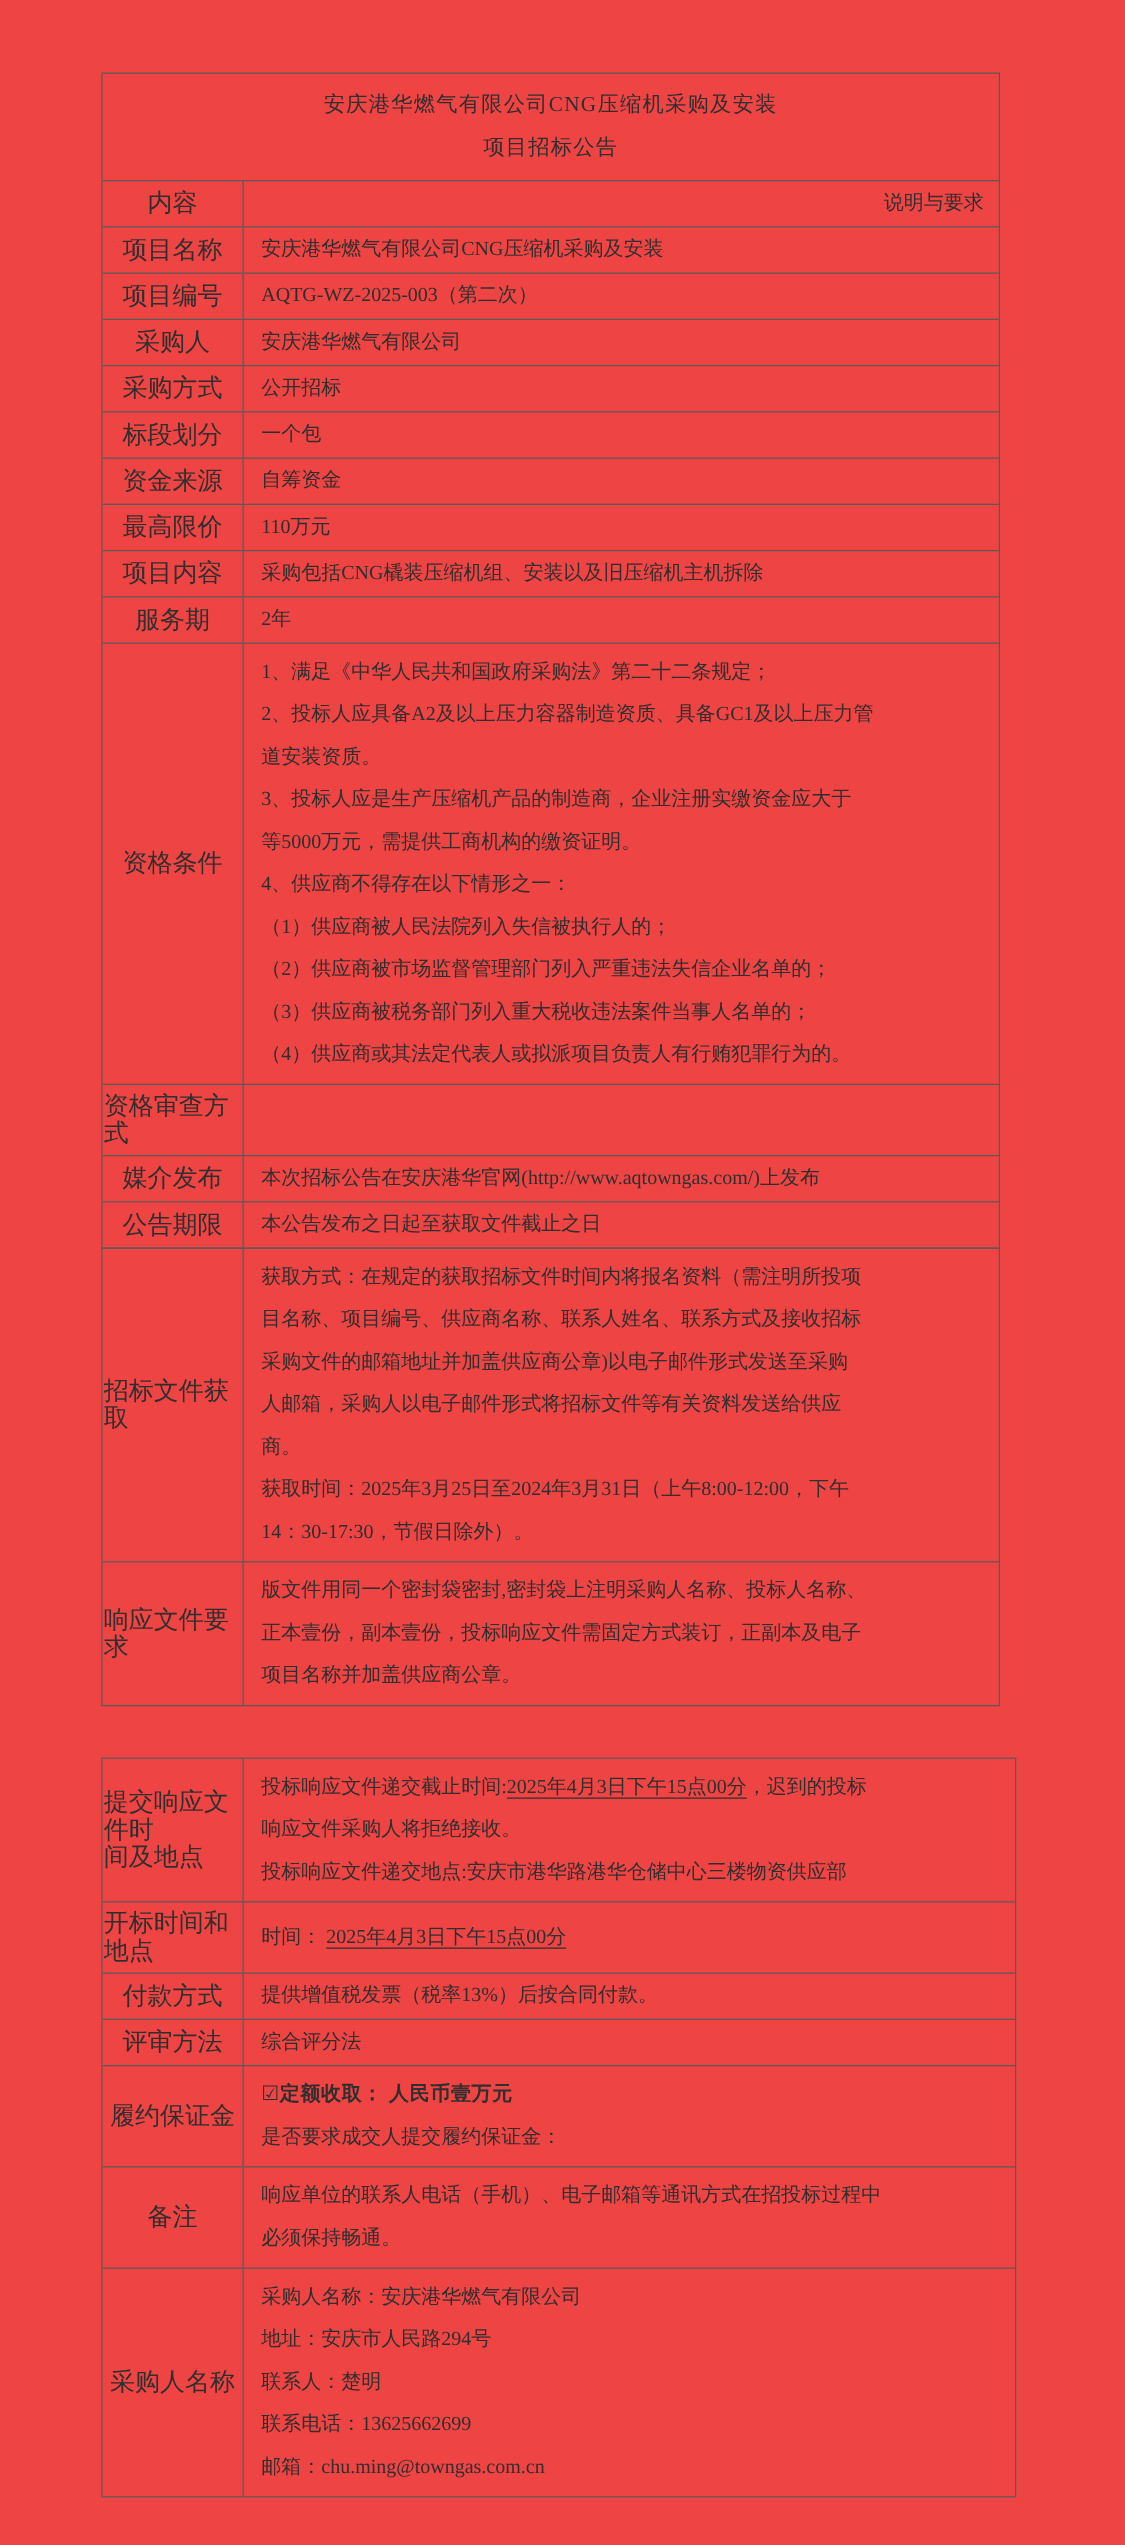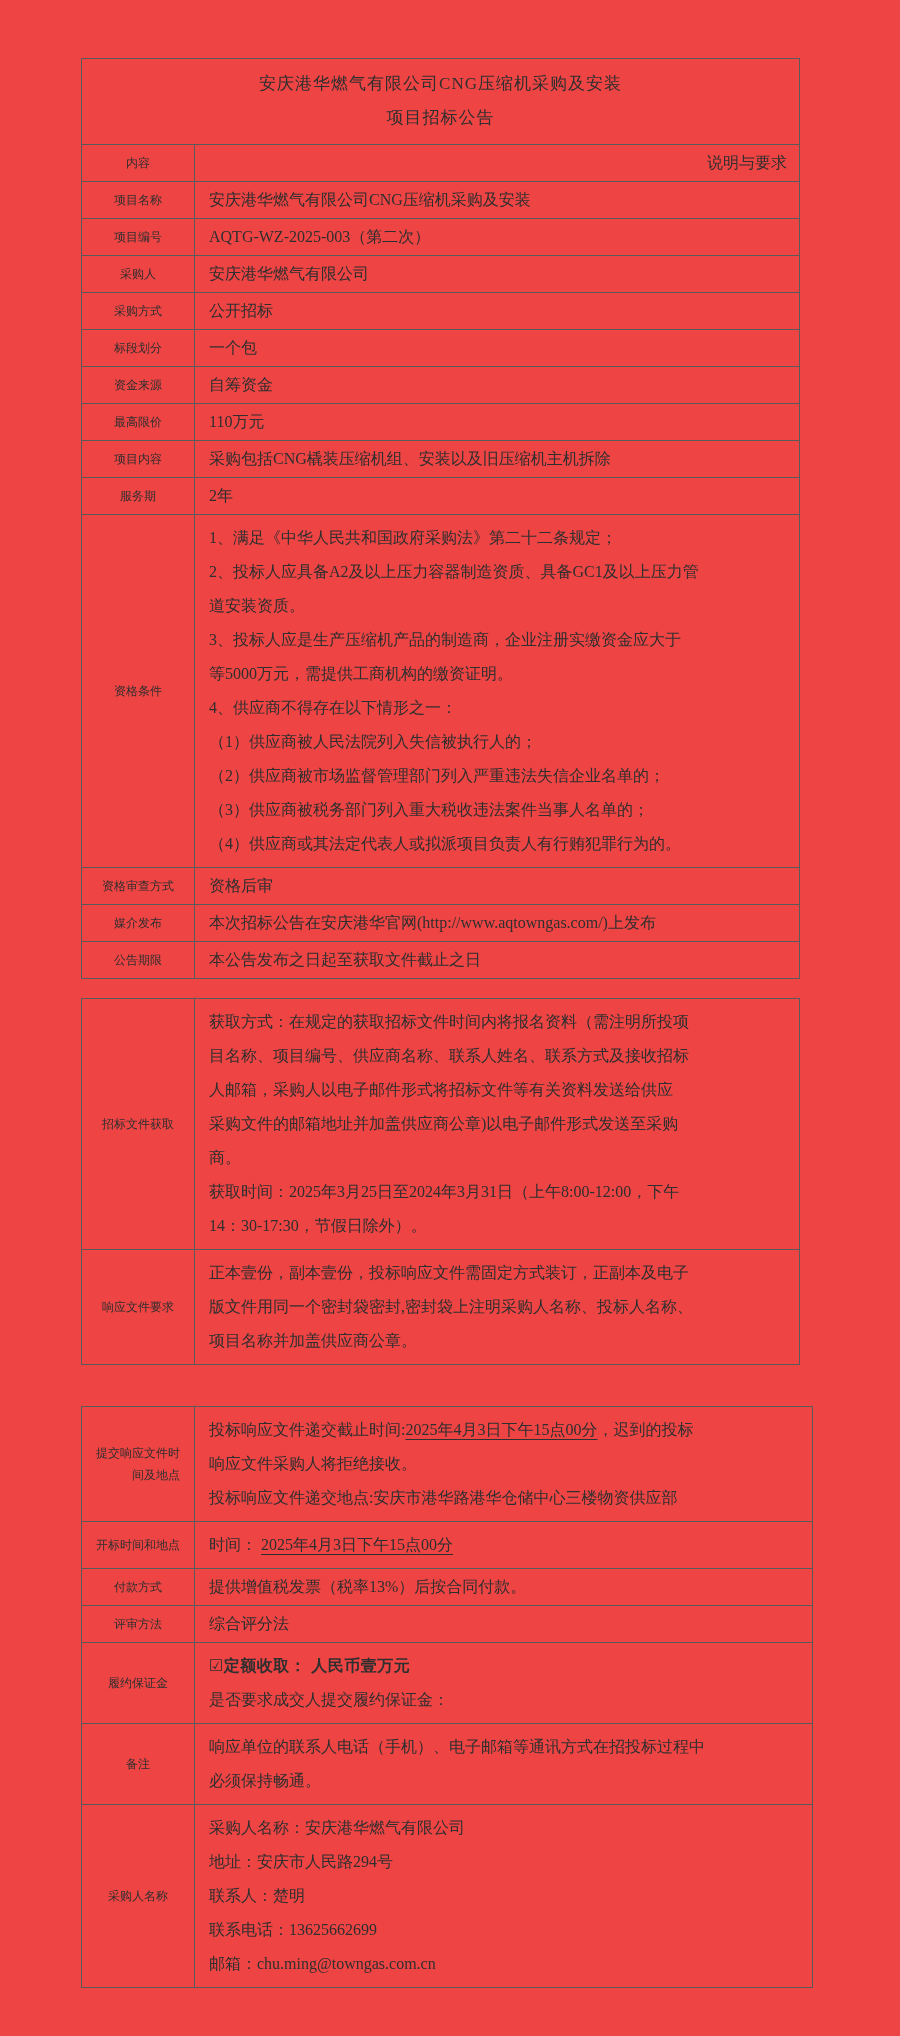--- a/index.html
+++ b/index.html
@@ -14,22 +14,22 @@
   .t2{left:81px;top:998px;width:719px;}
   .t3{left:81px;top:1406px;width:732px;}
   .tbl > div + div{border-top:1px solid #5a5a5a;}
   .title-cell{padding:8px 10px 9px;text-align:center;}
   .title-line{line-height:34px;font-size:17px;letter-spacing:1px;}
   .row{display:flex;align-items:stretch;}
   .cell{box-sizing:border-box;}
   .cell.label{
     flex:0 0 113px;border-right:1px solid #5a5a5a;
     display:flex;align-items:center;justify-content:center;
-    text-align:right;white-space:pre-line;
-    font-size:12px;line-height:22px;padding:6px 1px;
+    text-align:left;white-space:pre-line;
+    font-size:20px;line-height:22px;padding:6px 1px;
   }
   .cell.value{
     flex:1;min-width:0;padding:6px 12px 6px 14px;
     display:flex;flex-direction:column;justify-content:center;
     font-size:16px;
   }
   .line{line-height:24px;}
   .row.multi .line{line-height:34px;}
   .value.center{text-align:right;}
   .u{text-decoration:underline;text-underline-offset:4px;}
@@ -114,55 +114,52 @@
           <div class="line"><span>等5000万元，需提供工商机构的缴资证明。</span></div>
           <div class="line"><span>4、供应商不得存在以下情形之一：</span></div>
           <div class="line"><span>（1）供应商被人民法院列入失信被执行人的；</span></div>
           <div class="line"><span>（2）供应商被市场监督管理部门列入严重违法失信企业名单的；</span></div>
           <div class="line"><span>（3）供应商被税务部门列入重大税收违法案件当事人名单的；</span></div>
           <div class="line"><span>（4）供应商或其法定代表人或拟派项目负责人有行贿犯罪行为的。</span></div>
         </div>
       </div>
       <div class="row">
         <div class="cell label">资格审查方式</div>
-        <div class="cell value">
-          <div class="line"><span>资格后审</span></div>
-        </div>
       </div>
       <div class="row">
         <div class="cell label">媒介发布</div>
         <div class="cell value">
           <div class="line"><span>本次招标公告在安庆港华官网(http://www.aqtowngas.com/)上发布</span></div>
         </div>
       </div>
       <div class="row">
         <div class="cell label">公告期限</div>
         <div class="cell value">
           <div class="line"><span>本公告发布之日起至获取文件截止之日</span></div>
         </div>
       </div>
     </div>
   <div class="tbl t2">
       <div class="row multi">
         <div class="cell label">招标文件获取</div>
         <div class="cell value">
           <div class="line"><span>获取方式：在规定的获取招标文件时间内将报名资料（需注明所投项</span></div>
           <div class="line"><span>目名称、项目编号、供应商名称、联系人姓名、联系方式及接收招标</span></div>
+          <div class="line"><span>采购文件的邮箱地址并加盖供应商公章)以电子邮件形式发送至采购</span></div>
           <div class="line"><span>人邮箱，采购人以电子邮件形式将招标文件等有关资料发送给供应</span></div>
-          <div class="line"><span>采购文件的邮箱地址并加盖供应商公章)以电子邮件形式发送至采购</span></div>
           <div class="line"><span>商。</span></div>
           <div class="line"><span>获取时间：2025年3月25日至2024年3月31日（上午8:00-12:00，下午</span></div>
           <div class="line"><span>14：30-17:30，节假日除外）。</span></div>
         </div>
       </div>
       <div class="row multi">
         <div class="cell label">响应文件要求</div>
         <div class="cell value">
+          <div class="line"><span>版文件用同一个密封袋密封,密封袋上注明采购人名称、投标人名称、</span></div>
           <div class="line"><span>正本壹份，副本壹份，投标响应文件需固定方式装订，正副本及电子</span></div>
-          <div class="line"><span>版文件用同一个密封袋密封,密封袋上注明采购人名称、投标人名称、</span></div>
           <div class="line"><span>项目名称并加盖供应商公章。</span></div>
         </div>
       </div>
     </div>
   <div class="tbl t3">
       <div class="row multi">
         <div class="cell label">提交响应文件时
 间及地点</div>
         <div class="cell value">
           <div class="line"><span>投标响应文件递交截止时间:</span><span class="u">2025年4月3日下午15点00分</span><span>，迟到的投标</span></div>

